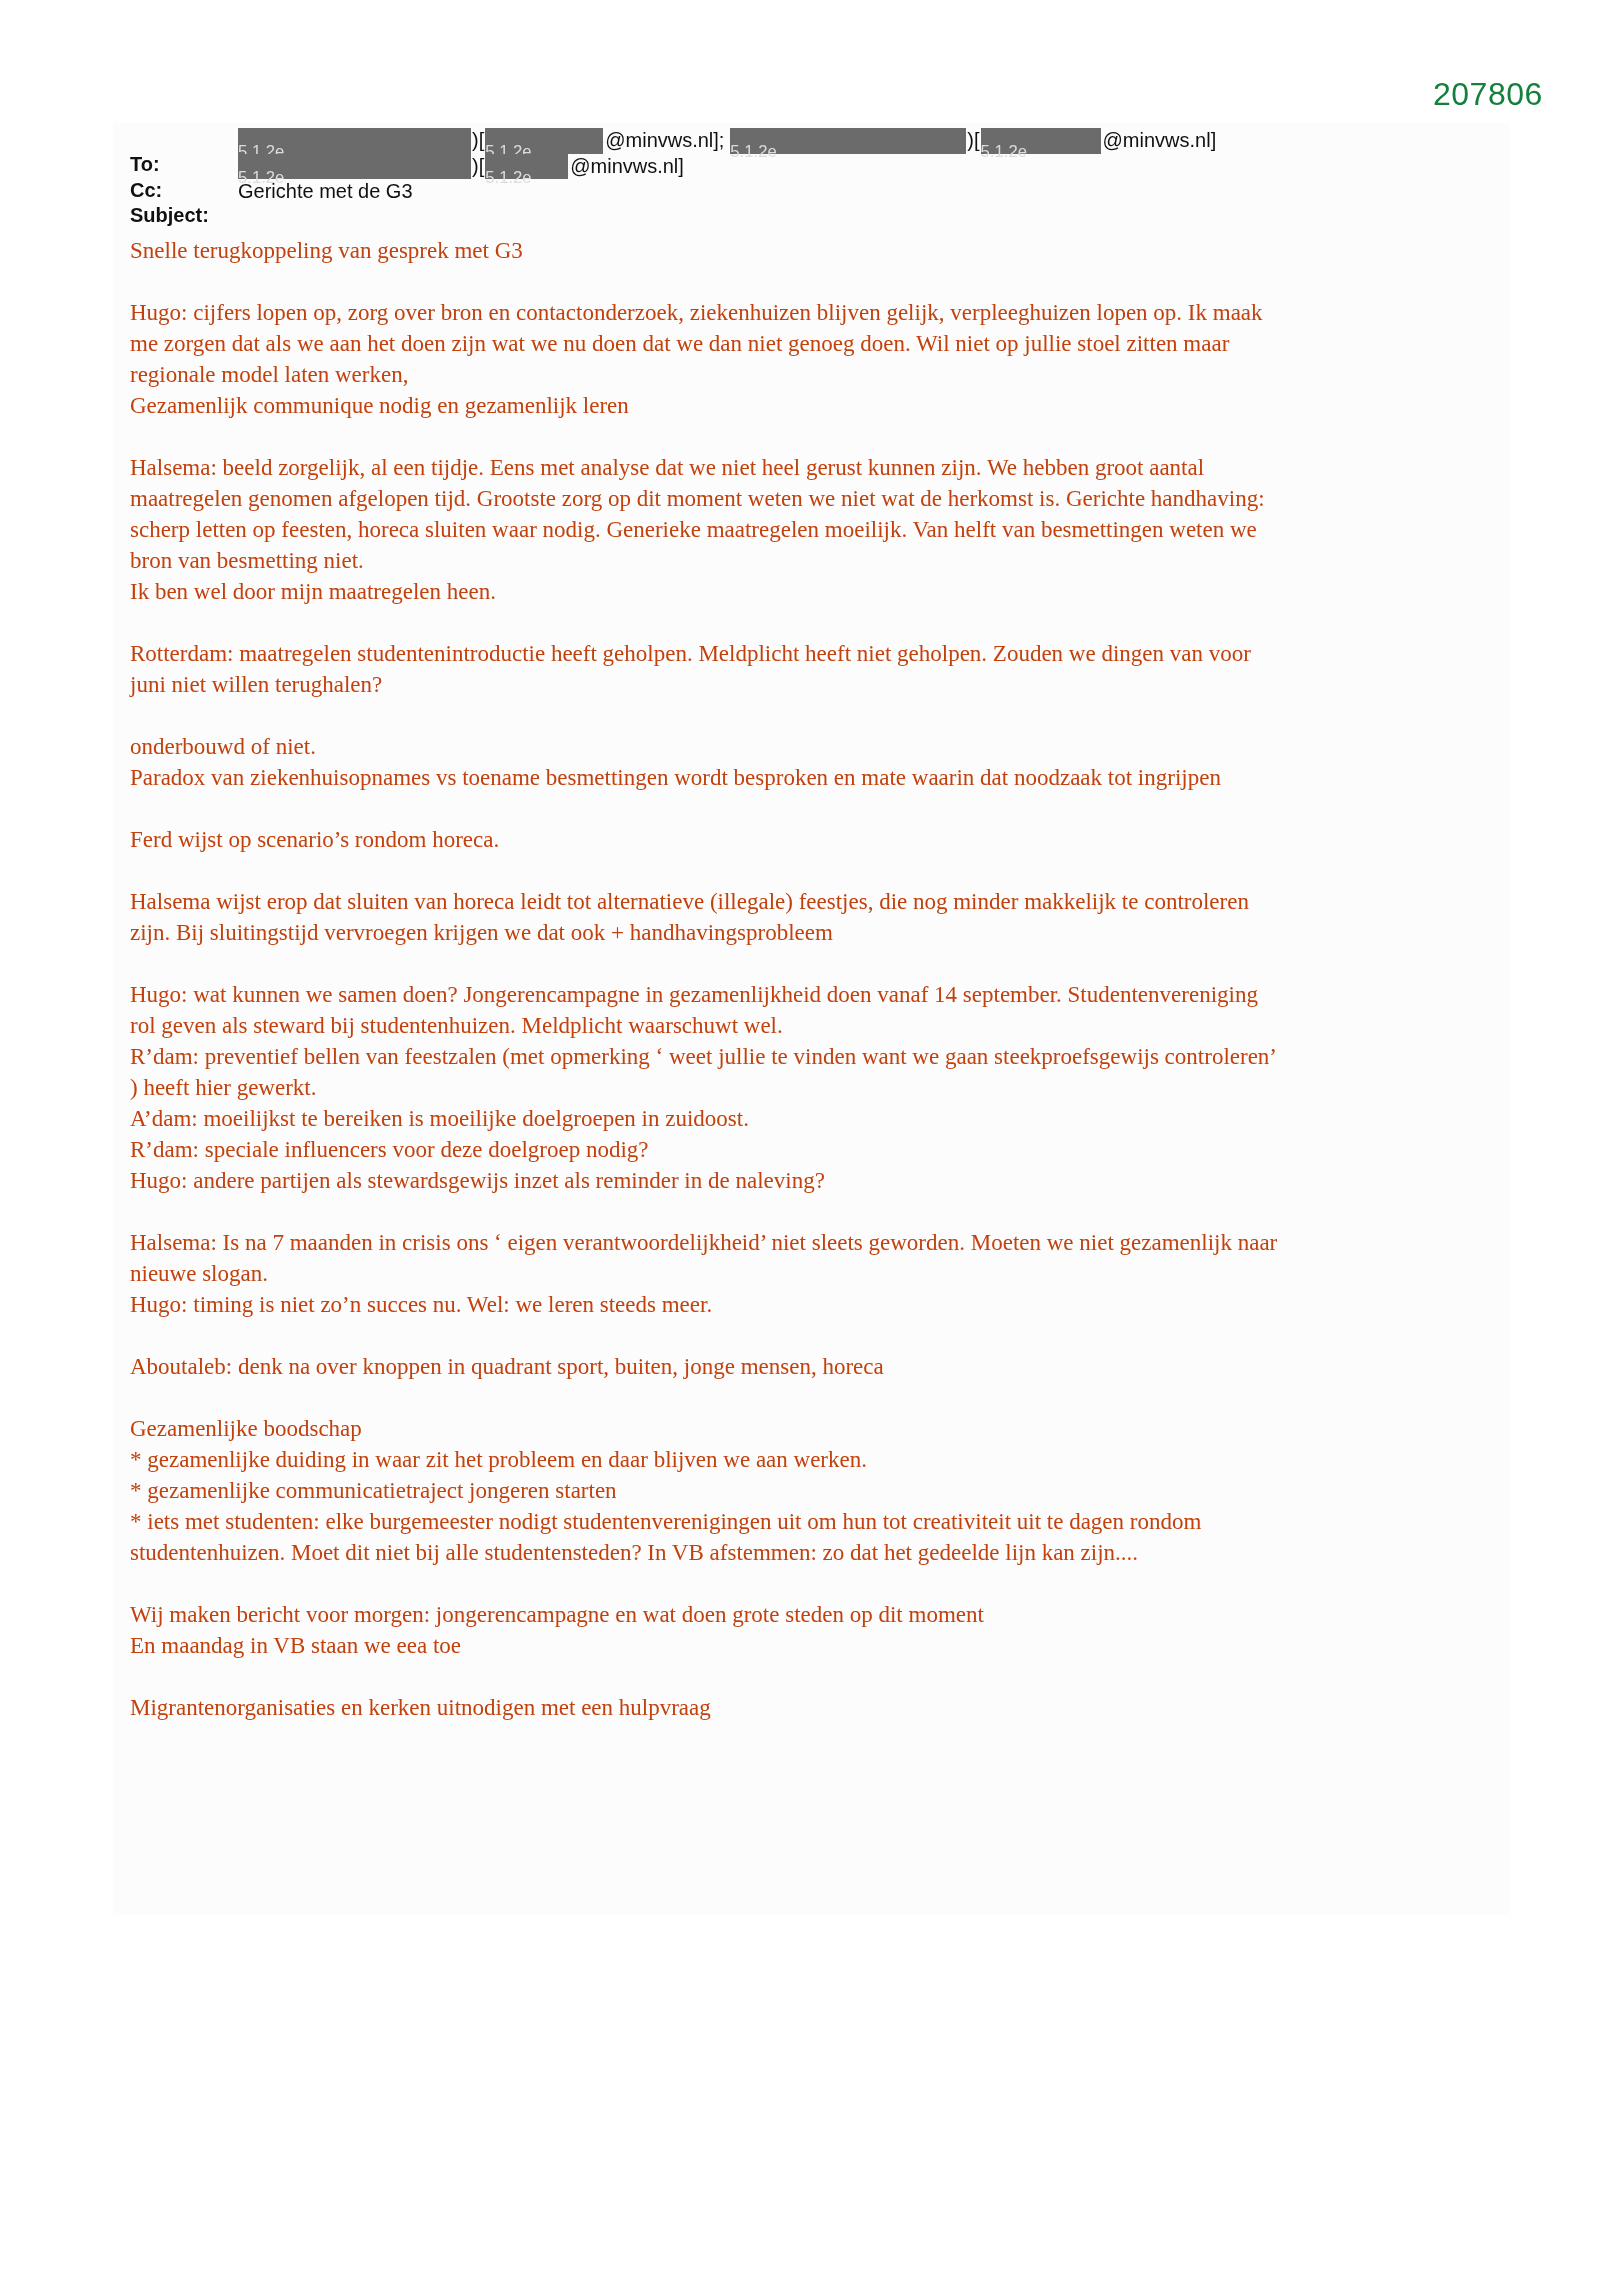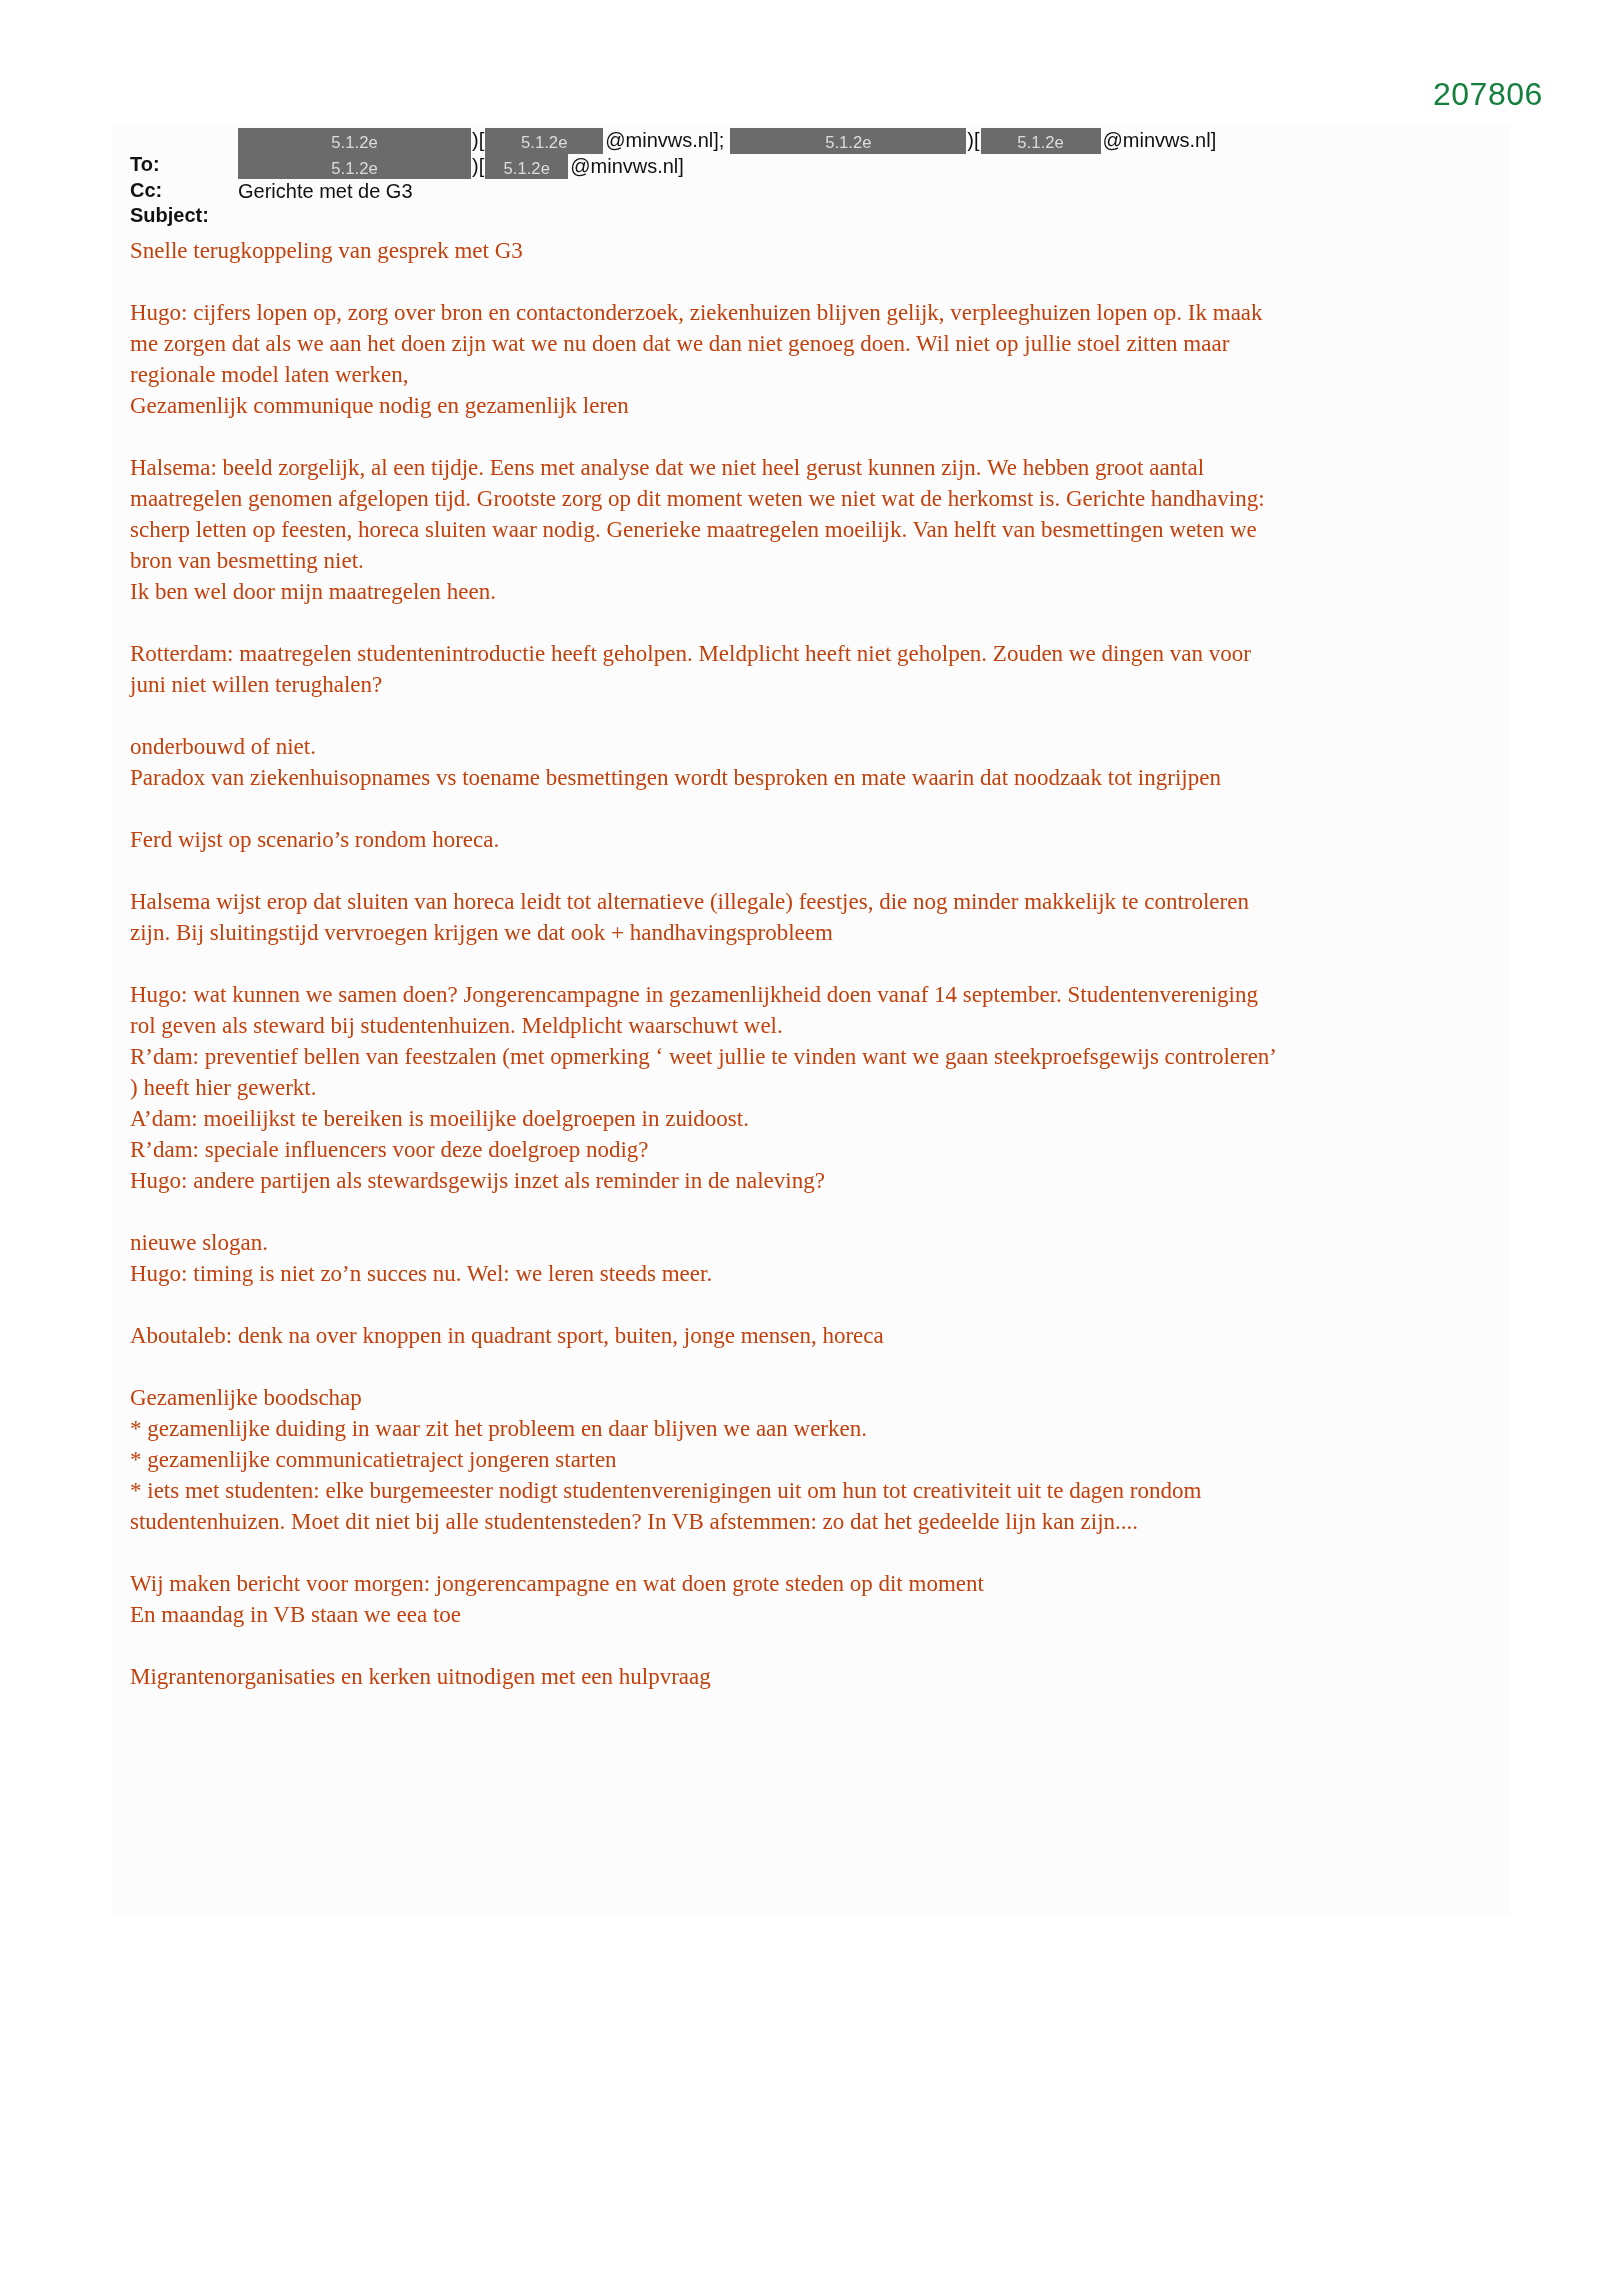--- a/index.html
+++ b/index.html
@@ -57,25 +57,24 @@
       top: 0;
       display: flex;
       align-items: center;
       height: 25.5px;
     }
     .redact {
       display: inline-block;
       background: #6b6b6b;
       color: #dcdcdc;
       font-size: 16.7px;
-      text-align: center;
       height: 25.5px;
       line-height: 19.6px;
       box-sizing: border-box;
-      padding-top: 5px;
+      padding-top: 14px;
     }
     .r-wide { width: 233px; }
     .r-mid { width: 118px; }
     .r-short { width: 83px; }
     .r-wide2 { width: 236px; }
     .r-mid2 { width: 120px; }
     .sep {
       display: inline-block;
       padding: 0 1px;
     }
@@ -143,19 +142,19 @@
 
 <div class="body-text" id="body-text">
     <div class="para"><span class="line">Snelle terugkoppeling van gesprek met G3</span></div>
     <div class="para"><span class="line">Hugo: cijfers lopen op, zorg over bron en contactonderzoek, ziekenhuizen blijven gelijk, verpleeghuizen lopen op. Ik maak</span><span class="line">me zorgen dat als we aan het doen zijn wat we nu doen dat we dan niet genoeg doen. Wil niet op jullie stoel zitten maar</span><span class="line">regionale model laten werken,</span><span class="line">Gezamenlijk communique nodig en gezamenlijk leren</span></div>
     <div class="para"><span class="line">Halsema: beeld zorgelijk, al een tijdje. Eens met analyse dat we niet heel gerust kunnen zijn. We hebben groot aantal</span><span class="line">maatregelen genomen afgelopen tijd. Grootste zorg op dit moment weten we niet wat de herkomst is. Gerichte handhaving:</span><span class="line">scherp letten op feesten, horeca sluiten waar nodig. Generieke maatregelen moeilijk. Van helft van besmettingen weten we</span><span class="line">bron van besmetting niet.</span><span class="line">Ik ben wel door mijn maatregelen heen.</span></div>
     <div class="para"><span class="line">Rotterdam: maatregelen studentenintroductie heeft geholpen. Meldplicht heeft niet geholpen. Zouden we dingen van voor</span><span class="line">juni niet willen terughalen?</span></div>
     <div class="para"><span class="line">onderbouwd of niet.</span><span class="line">Paradox van ziekenhuisopnames vs toename besmettingen wordt besproken en mate waarin dat noodzaak tot ingrijpen</span></div>
     <div class="para"><span class="line">Ferd wijst op scenario’s rondom horeca.</span></div>
     <div class="para"><span class="line">Halsema wijst erop dat sluiten van horeca leidt tot alternatieve (illegale) feestjes, die nog minder makkelijk te controleren</span><span class="line">zijn. Bij sluitingstijd vervroegen krijgen we dat ook + handhavingsprobleem</span></div>
     <div class="para"><span class="line">Hugo: wat kunnen we samen doen? Jongerencampagne in gezamenlijkheid doen vanaf 14 september. Studentenvereniging</span><span class="line">rol geven als steward bij studentenhuizen. Meldplicht waarschuwt wel.</span><span class="line">R’dam: preventief bellen van feestzalen (met opmerking ‘ weet jullie te vinden want we gaan steekproefsgewijs controleren’</span><span class="line">) heeft hier gewerkt.</span><span class="line">A’dam: moeilijkst te bereiken is moeilijke doelgroepen in zuidoost.</span><span class="line">R’dam: speciale influencers voor deze doelgroep nodig?</span><span class="line">Hugo: andere partijen als stewardsgewijs inzet als reminder in de naleving?</span></div>
-    <div class="para"><span class="line">nieuwe slogan.</span><span class="line">Hugo: timing is niet zo’n succes nu. Wel: we leren steeds meer.</span></div>
+    <div class="para"><span class="line">Halsema: Is na 7 maanden in crisis ons ‘ eigen verantwoordelijkheid’ niet sleets geworden. Moeten we niet gezamenlijk naar</span><span class="line">nieuwe slogan.</span><span class="line">Hugo: timing is niet zo’n succes nu. Wel: we leren steeds meer.</span></div>
     <div class="para"><span class="line">Aboutaleb: denk na over knoppen in quadrant sport, buiten, jonge mensen, horeca</span></div>
     <div class="para"><span class="line">Gezamenlijke boodschap</span><span class="line">* gezamenlijke duiding in waar zit het probleem en daar blijven we aan werken.</span><span class="line">* gezamenlijke communicatietraject jongeren starten</span><span class="line">* iets met studenten: elke burgemeester nodigt studentenverenigingen uit om hun tot creativiteit uit te dagen rondom</span><span class="line">studentenhuizen. Moet dit niet bij alle studentensteden?  In VB afstemmen: zo dat het gedeelde lijn kan zijn....</span></div>
     <div class="para"><span class="line">Wij maken bericht voor morgen: jongerencampagne en wat doen grote steden op dit moment</span><span class="line">En maandag in VB staan we eea toe</span></div>
     <div class="para"><span class="line">Migrantenorganisaties en kerken uitnodigen met een hulpvraag</span></div>
   </div>
 
 
 </body></html>

